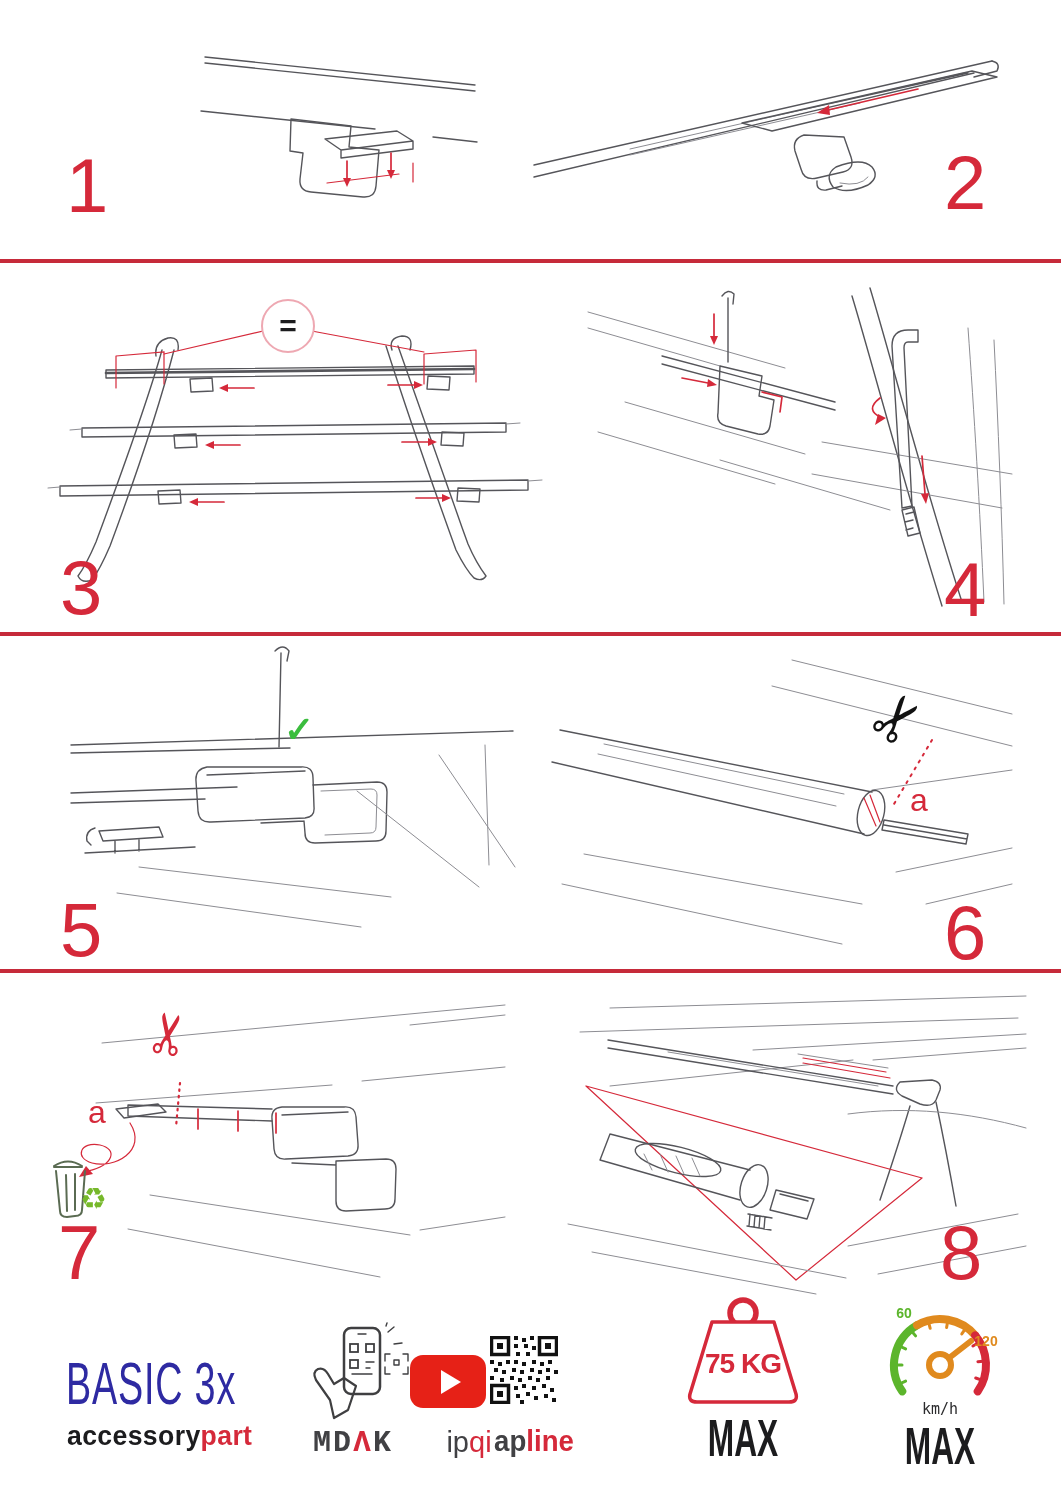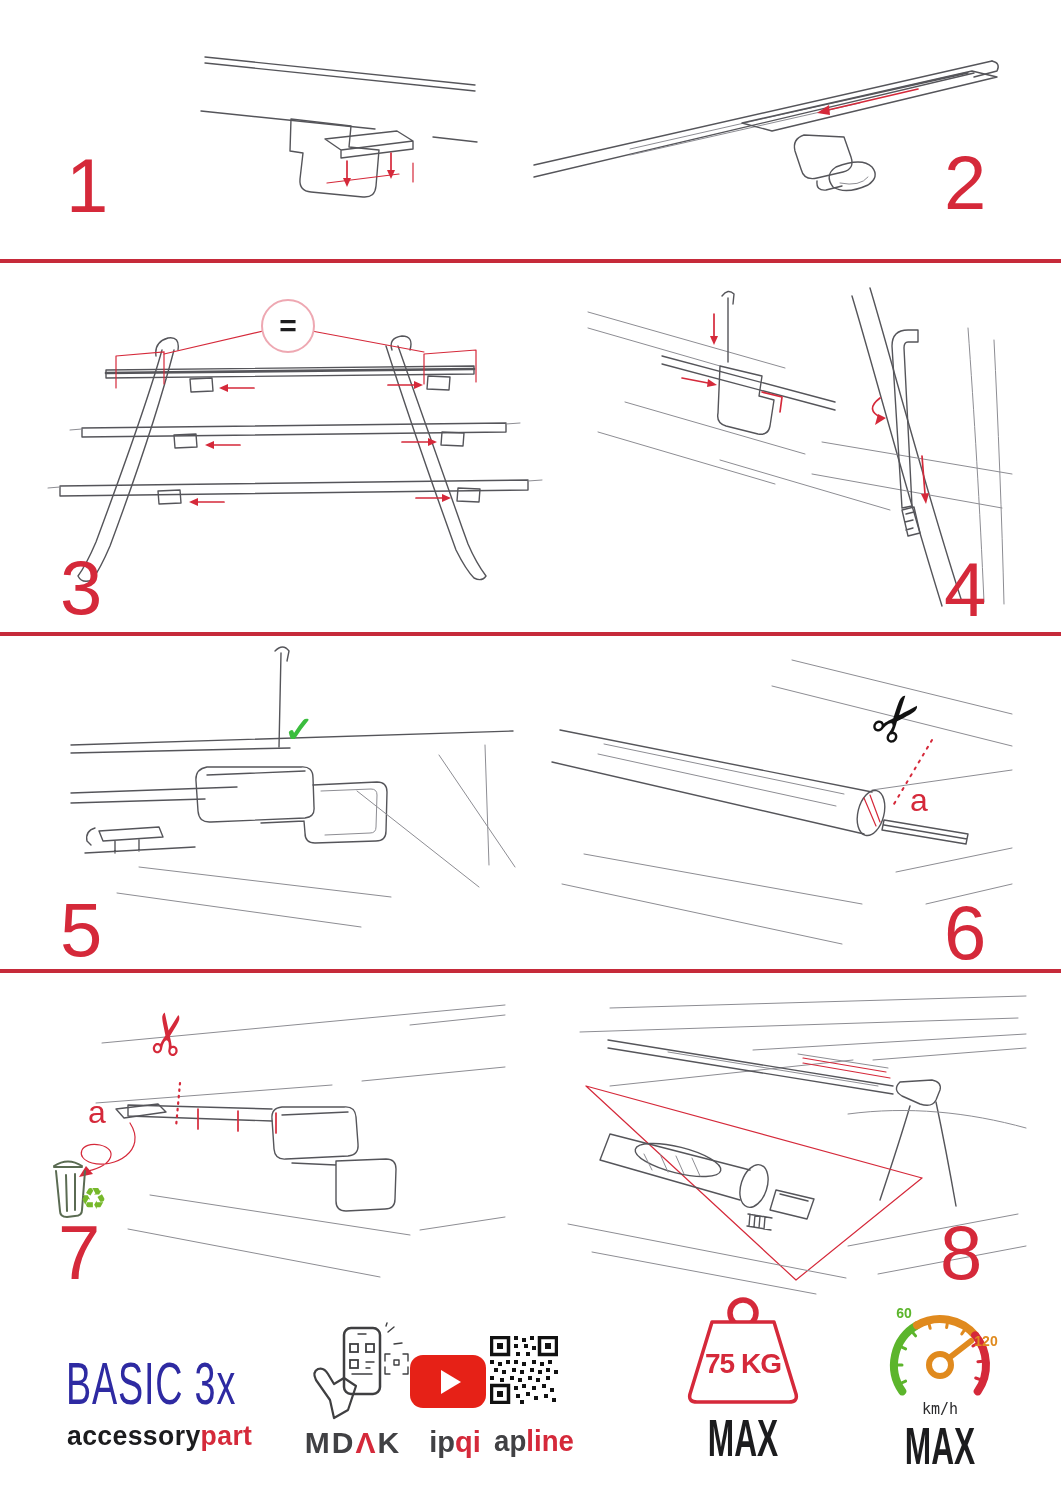--- a/index.html
+++ b/index.html
@@ -24,22 +24,22 @@
   .scissors-red{color:#d5293a;font-size:56px;transform:rotate(-80deg);}
   .recycle{color:#76b82a;font-size:30px;}
   
   .logo-title{position:absolute;left:66px;top:1348px;color:#2e2aa2;font-size:46px;font-weight:500;
        letter-spacing:1px;transform:scale(0.82,1.3);transform-origin:left top;white-space:nowrap;}
   .logo-sub{position:absolute;left:67px;top:1420px;font-size:28px;font-weight:bold;letter-spacing:0.4px;
        transform:scaleX(0.95);transform-origin:left top;white-space:nowrap;}
   .logo-sub .dark{color:#1c1c1e;}
   .red-text{color:#d5293a;}
   .brand{position:absolute;font-weight:bold;color:#414144;text-align:center;white-space:nowrap;}
-  .brand-mdak{left:288px;top:1426px;width:130px;font-size:30px;letter-spacing:2px;}
-  .brand-ipqi{left:410px;top:1426px;width:90px;font-size:29px;font-weight:700;}
+  .brand-mdak{left:288px;top:1426px;width:130px;font-size:30px;letter-spacing:2px;font-family:Liberation Mono, monospace;}
+  .brand-ipqi{left:424px;top:1426px;width:90px;font-size:29px;font-weight:400;}
   .brand-apline{left:478px;top:1424px;width:112px;font-size:30px;transform:scaleX(0.92);transform-origin:center top;}
   .yt{position:absolute;left:410px;top:1355px;width:76px;height:53px;background:#e62117;border-radius:13px;
       display:flex;align-items:center;justify-content:center;}
   .yt-tri{width:0;height:0;border-left:20px solid #fff;border-top:12px solid transparent;border-bottom:12px solid transparent;margin-left:5px;}
   .max-label{position:absolute;color:#1c1c1e;font-size:44px;font-weight:600;text-align:center;line-height:1;
       transform:scale(0.72,1.18);transform-origin:center top;}
 </style>
 </head>
 <body>
 

